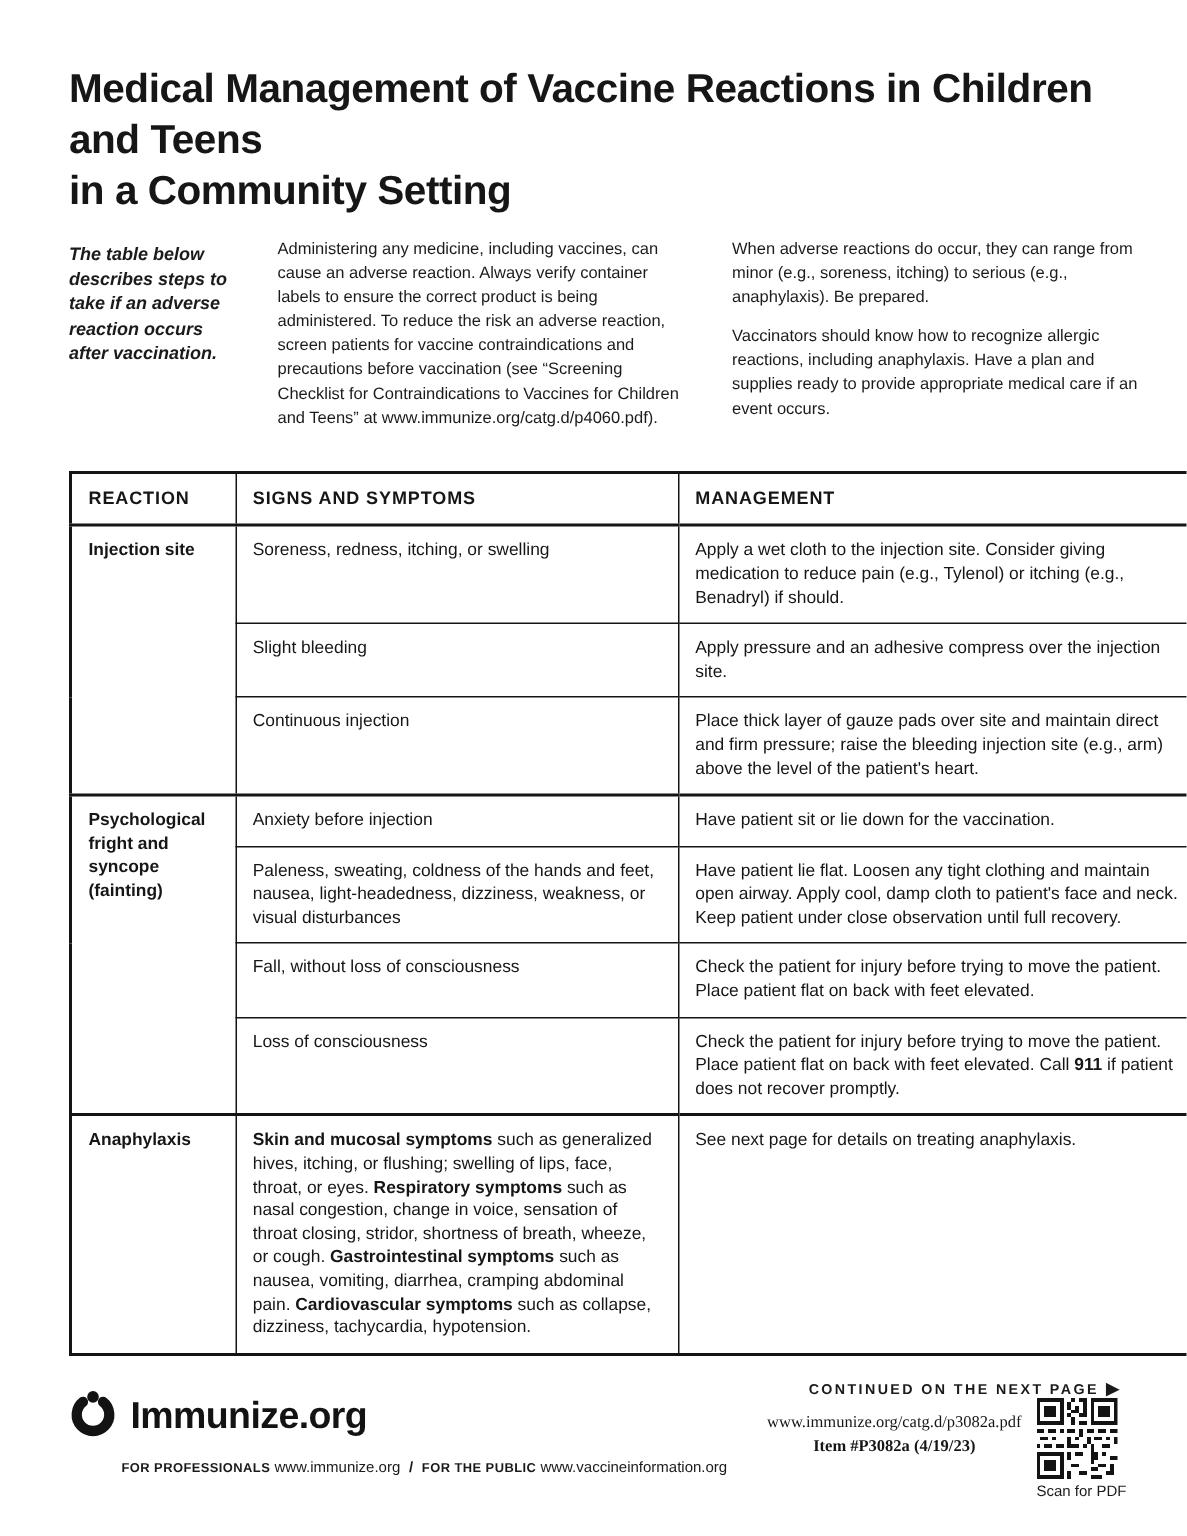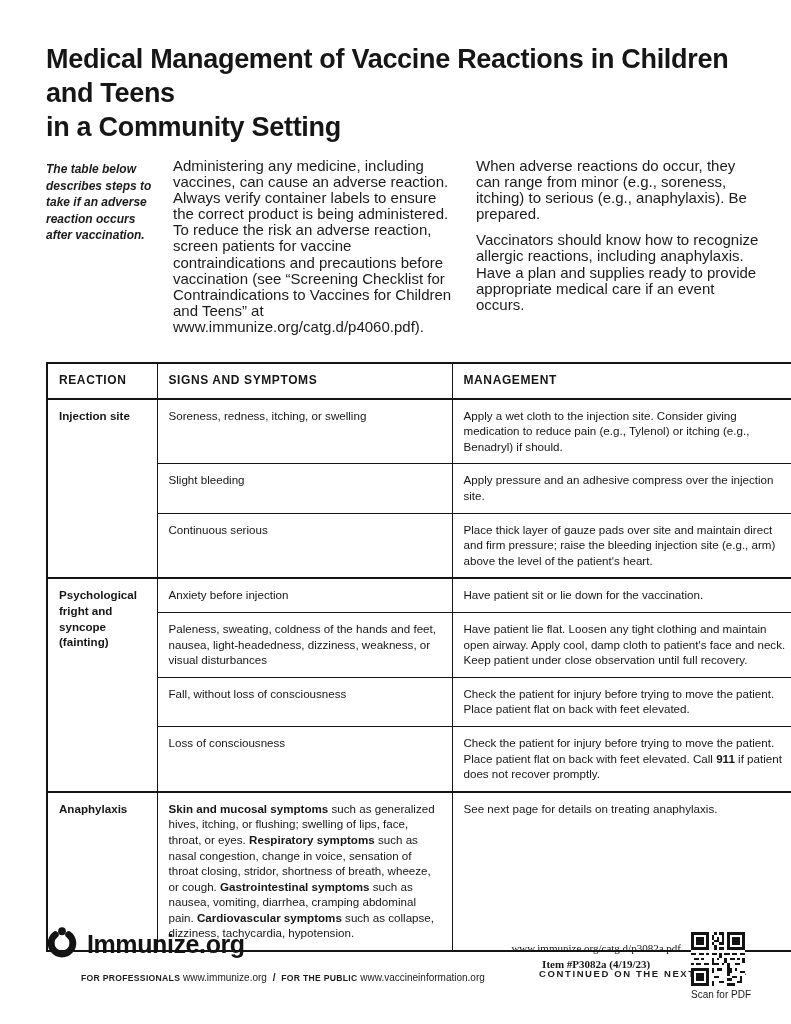--- a/index.html
+++ b/index.html
@@ -12,27 +12,27 @@
     font-family: "Liberation Sans", sans-serif;
     color: #1e1e1e;
     padding: 42px 29px 0 46px;
   }
   
   .title {
     font-size: 27px; font-weight: 700; letter-spacing: -0.3px;
     line-height: 34px; color: #161616; margin: 0 0 14px 0;
   }
   
-  .intro { display: flex; gap: 17px; margin-bottom: 17px; }
+  .intro { display: flex; gap: 29px; margin-bottom: 17px; }
   .intro-note {
     width: 110px; flex: 0 0 110px;
     font-size: 12px; font-weight: 700; font-style: italic;
     line-height: 16.5px; color: #1b1b1b; padding-top: 3px;
   }
-  .intro-col { flex: 1 1 0; font-size: 15px; line-height: 16.1px; color: #1b1b1b; }
+  .intro-col { flex: 1 1 0; font-size: 11px; line-height: 16.1px; color: #1b1b1b; }
   .intro-col p { margin: 0 0 10px 0; }
   
   table.rx {
     width: 759px; border-collapse: collapse;
     border: 2px solid #141414;
     font-size: 11.6px; line-height: 15.6px; color: #161616;
   }
   table.rx th, table.rx td {
     border: 1px solid #141414;
     padding: 8px 11px 9px 11px;
@@ -107,21 +107,21 @@
       <tr class="group-start">
         <td class="reaction" rowspan="3">Injection site</td>
         <td class="signs">Soreness, redness, itching, or swelling</td>
         <td>Apply a wet cloth to the injection site. Consider giving medication to reduce pain (e.g., Tylenol) or itching (e.g., Benadryl) if should.</td>
       </tr>
       <tr>
         <td class="signs">Slight bleeding</td>
         <td>Apply pressure and an adhesive compress over the injection site.</td>
       </tr>
       <tr>
-        <td class="signs">Continuous serious</td>
+        <td class="signs">Continuous injection</td>
         <td>Place thick layer of gauze pads over site and maintain direct and firm pressure; raise the bleeding injection site (e.g., arm) above the level of the patient's heart.</td>
       </tr>
       <tr class="group-start">
         <td class="reaction" rowspan="4">Psychological fright and syncope (fainting)</td>
         <td class="signs">Anxiety before injection</td>
         <td>Have patient sit or lie down for the vaccination.</td>
       </tr>
       <tr>
         <td class="signs">Paleness, sweating, coldness of the hands and feet, nausea, light-headedness, dizziness, weakness, or visual disturbances</td>
         <td>Have patient lie flat. Loosen any tight clothing and maintain open airway. Apply cool, damp cloth to patient's face and neck. Keep patient under close observation until full recovery.</td>

